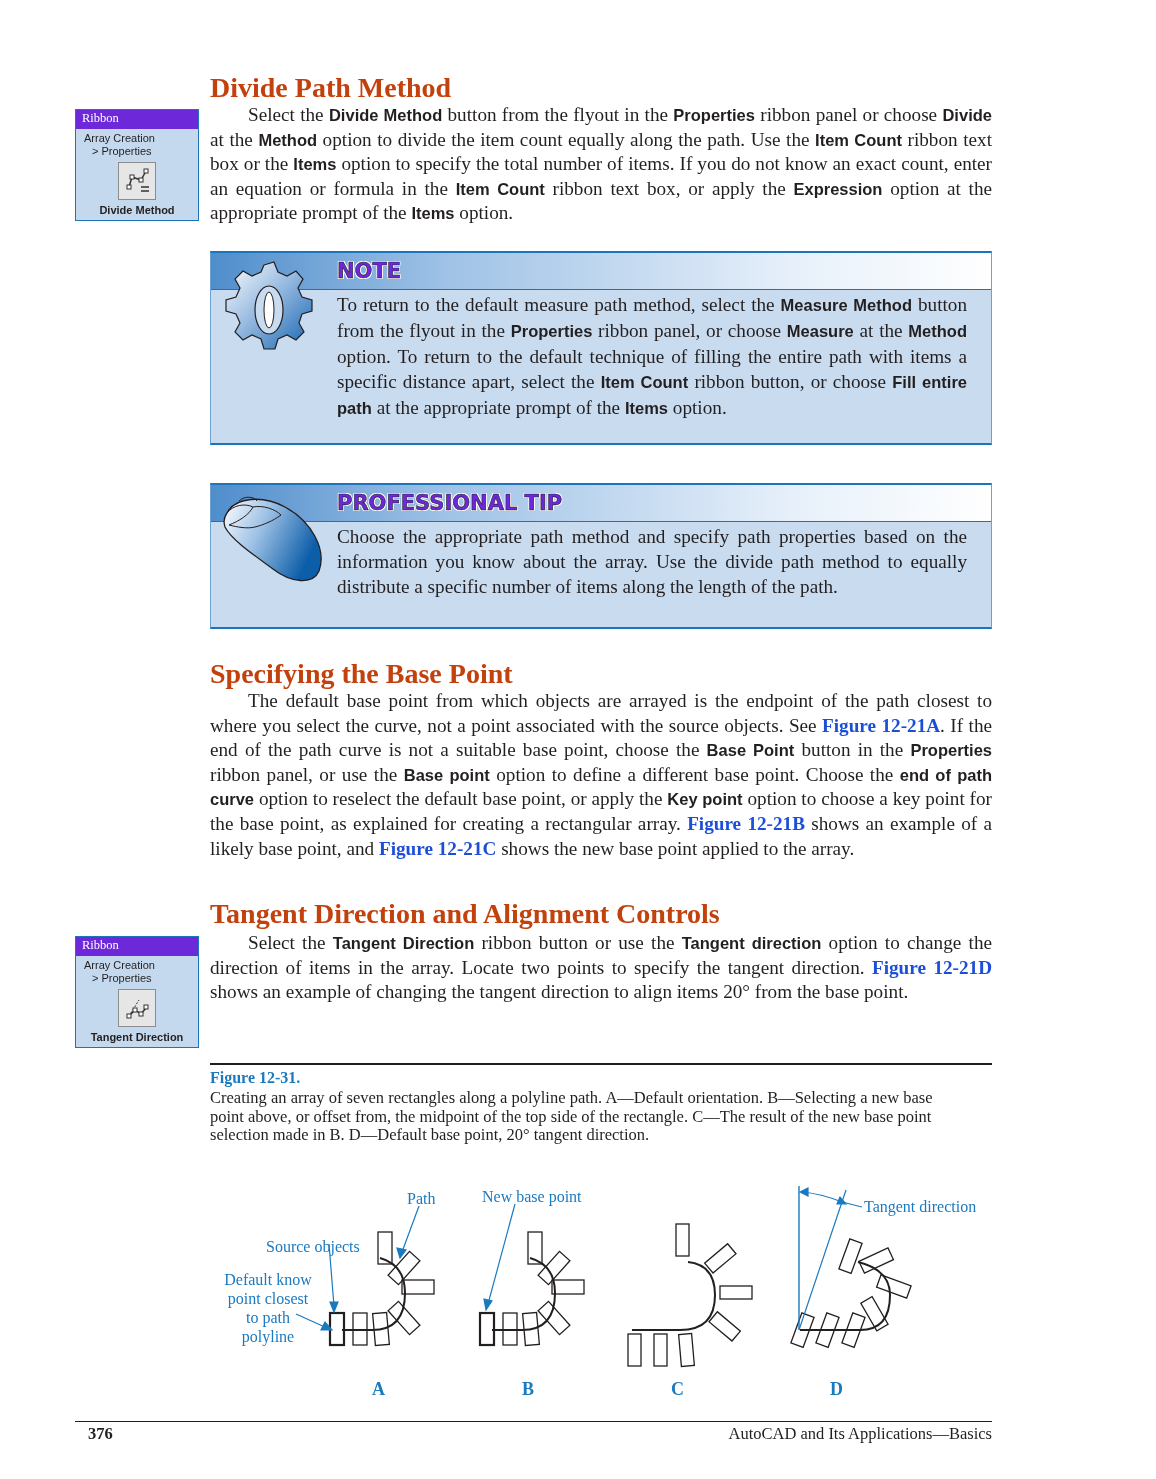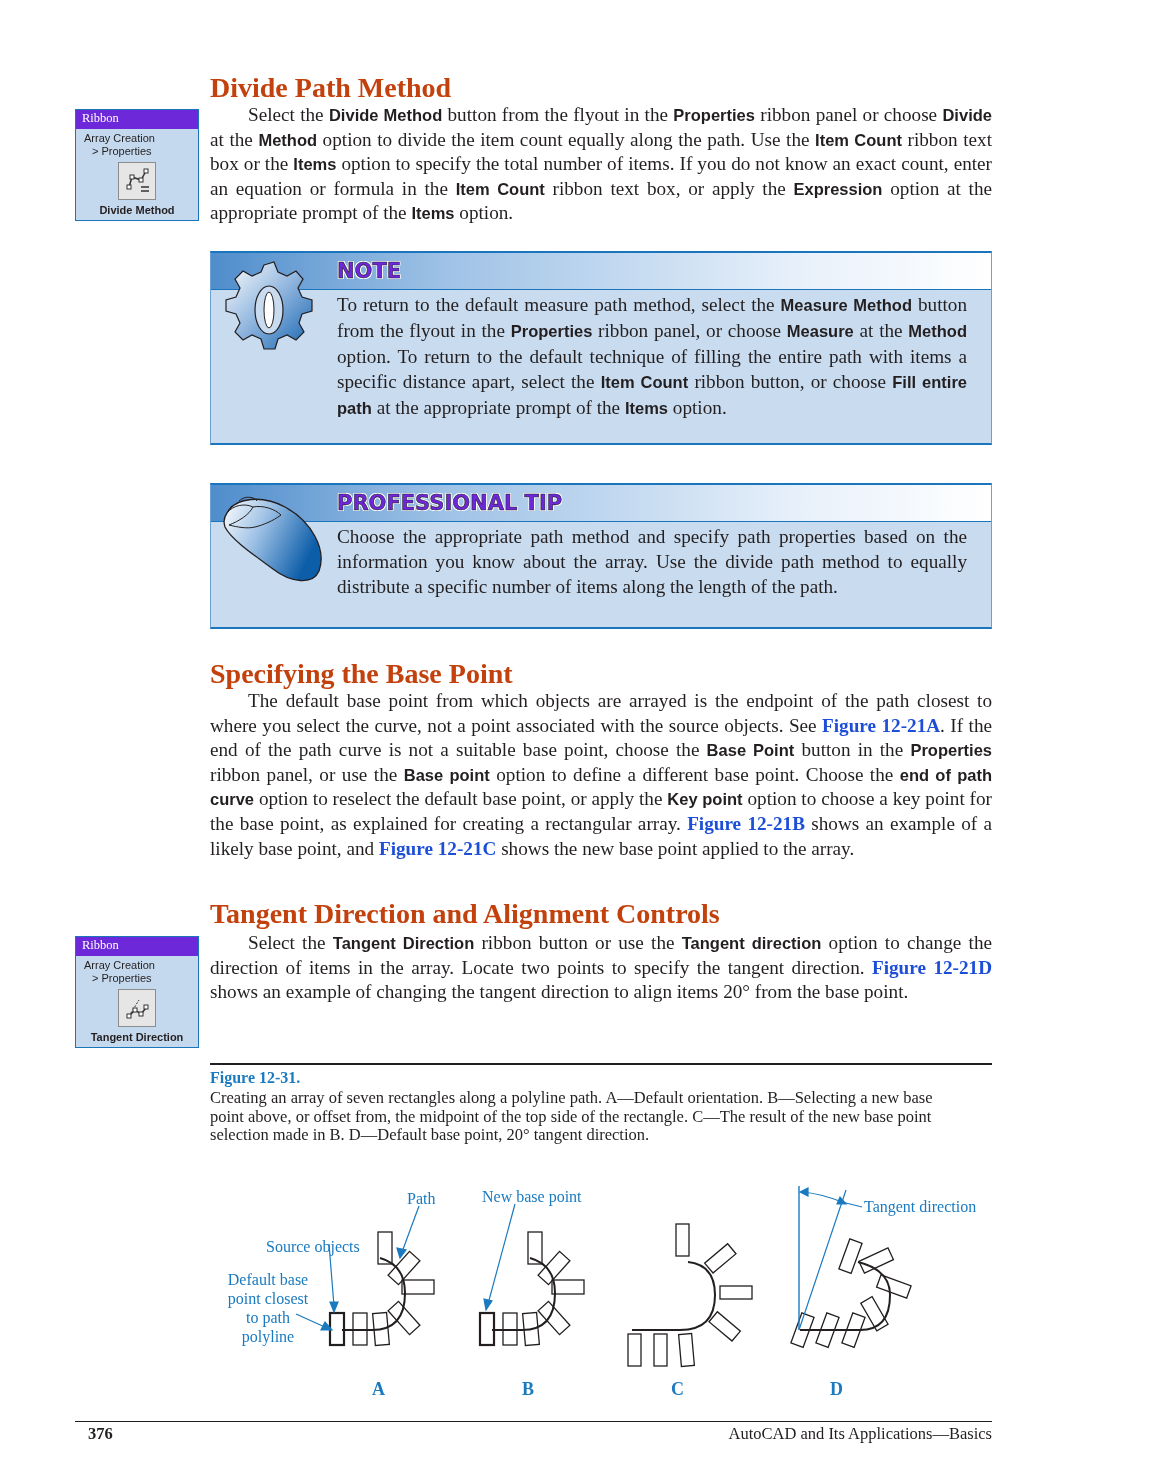--- a/index.html
+++ b/index.html
@@ -190,21 +190,21 @@
       <line x1="589" y1="150" x2="636" y2="10" stroke-width="1.2"></line>
       <path d="M593 12 Q612 14 632 22" fill="none"></path>
       <polygon points="590,12 598,8 598,16"></polygon>
       <polygon points="636,24 627,24 630,17"></polygon>
       <line x1="632" y1="22" x2="652" y2="27" fill="none"></line>
     </g>
   </svg>
   <div class="flabel" style="left:197px; top:10px;">Path</div>
   <div class="flabel" style="left:56px; top:58px;">Source objects</div>
   <div class="flabel" style="left:10px; top:90px; line-height:19px; text-align:center; width:96px;">
-    <div>Default base</div>
+    <div>Default know</div>
     <div>point closest</div>
     <div>to path</div>
     <div>polyline</div>
   </div>
   <div class="flabel" style="left:272px; top:8px;">New base point</div>
   <div class="flabel" style="left:654px; top:18px;">Tangent direction</div>
   <div class="panel-letter" style="left:162px; top:199px;">A</div>
   <div class="panel-letter" style="left:312px; top:199px;">B</div>
   <div class="panel-letter" style="left:461px; top:199px;">C</div>
   <div class="panel-letter" style="left:620px; top:199px;">D</div>

